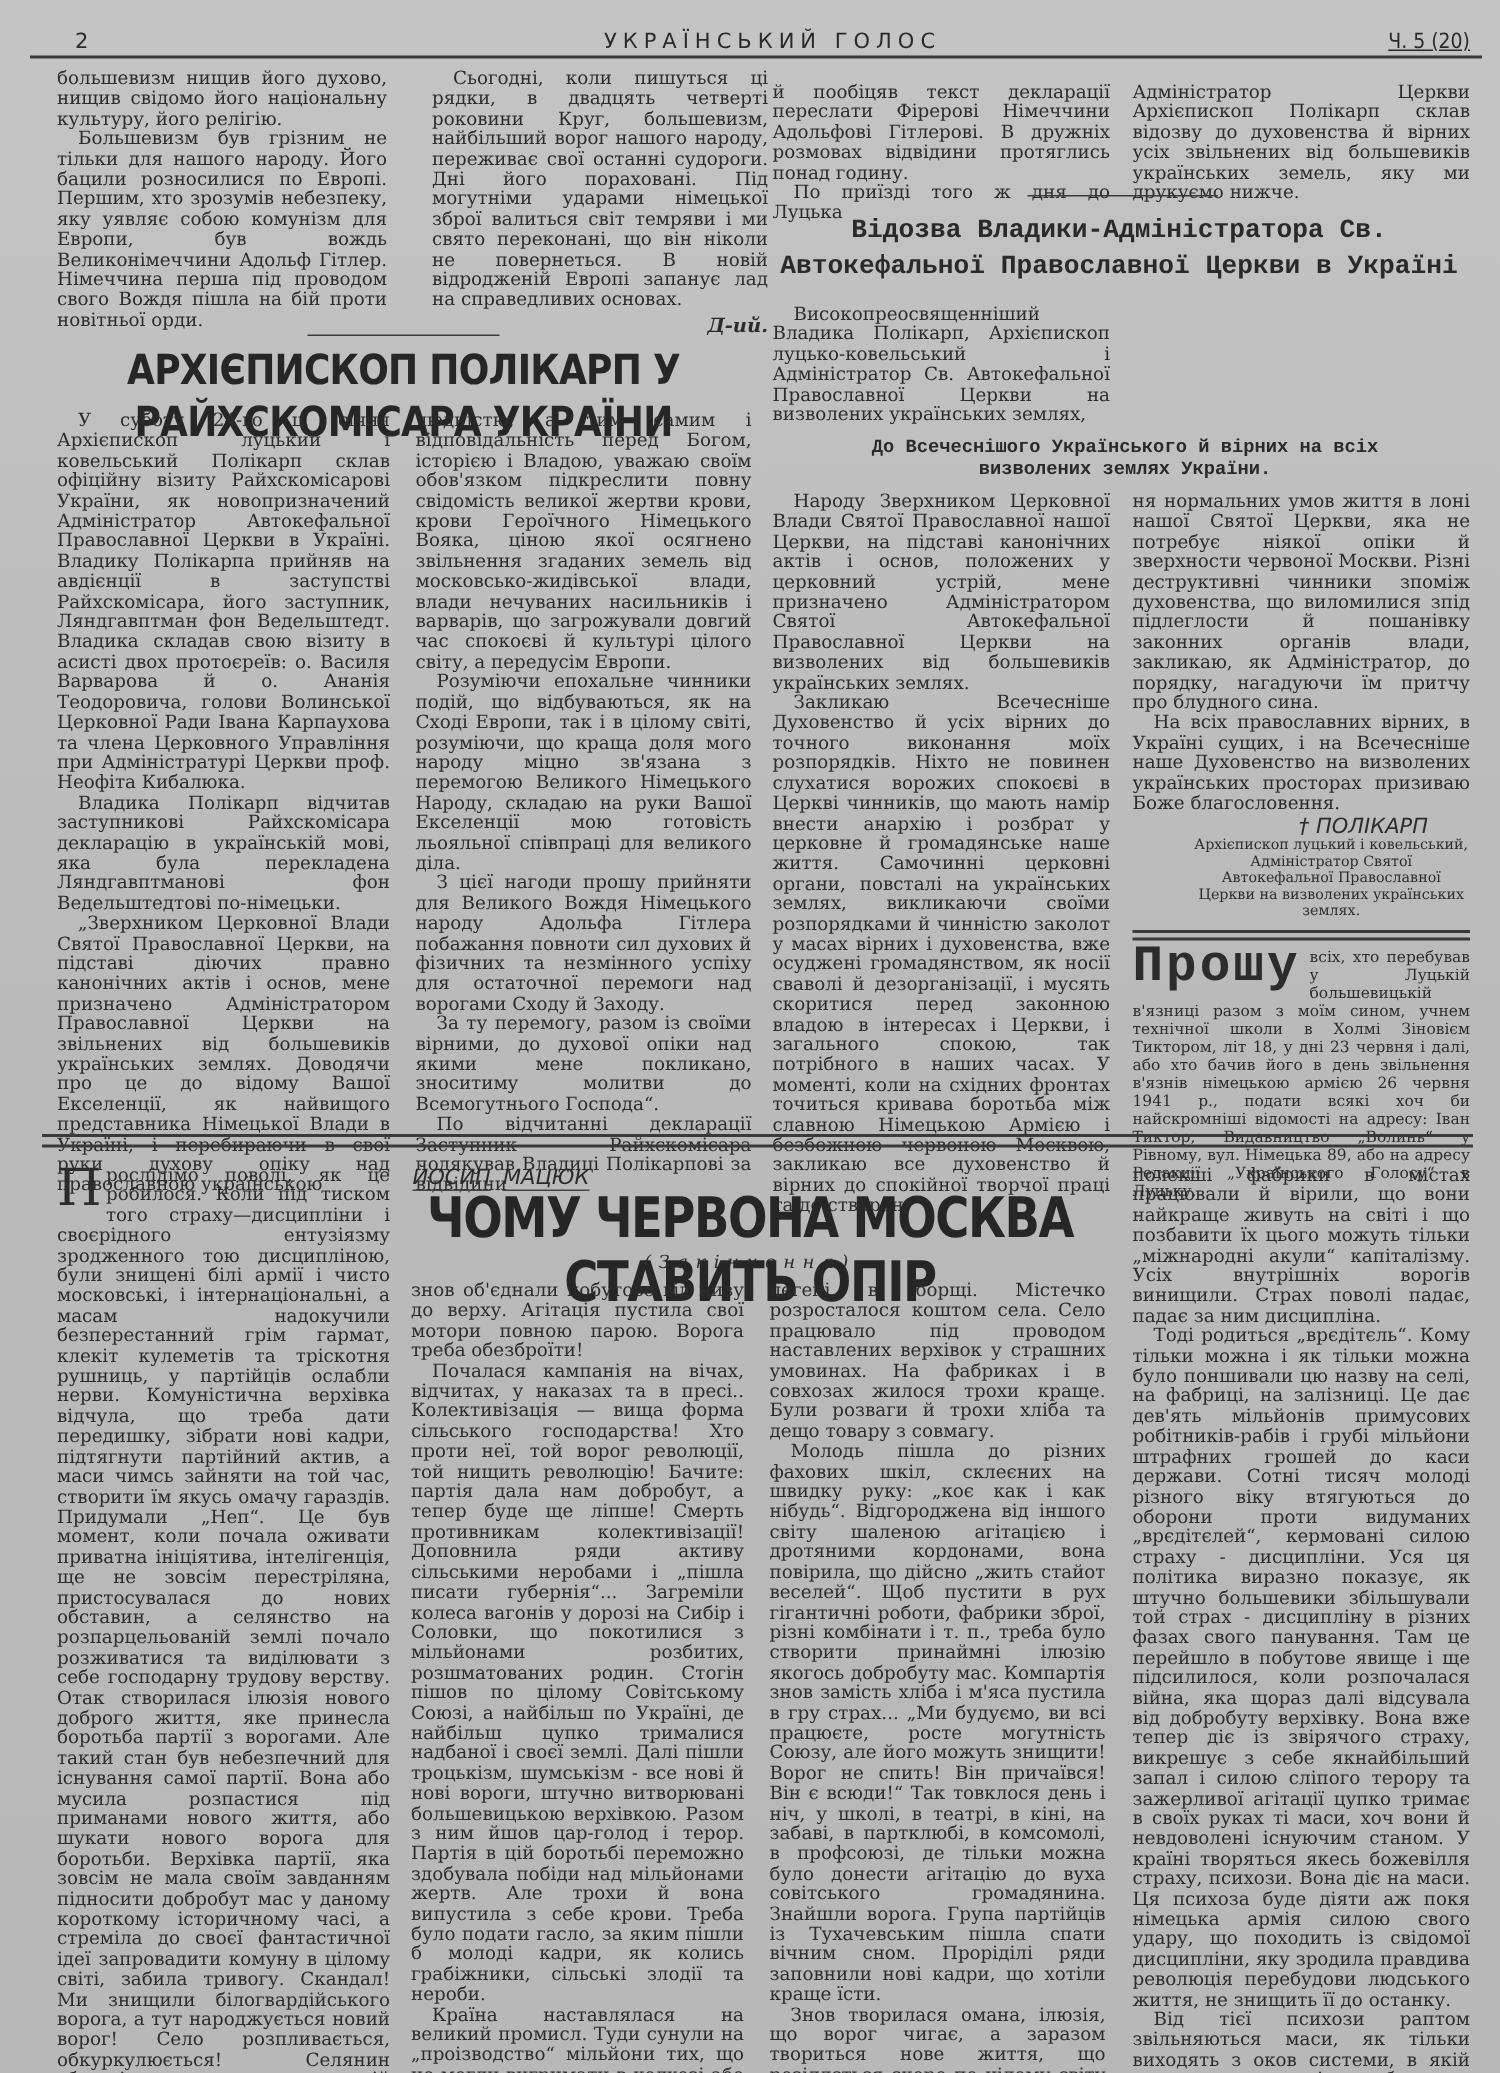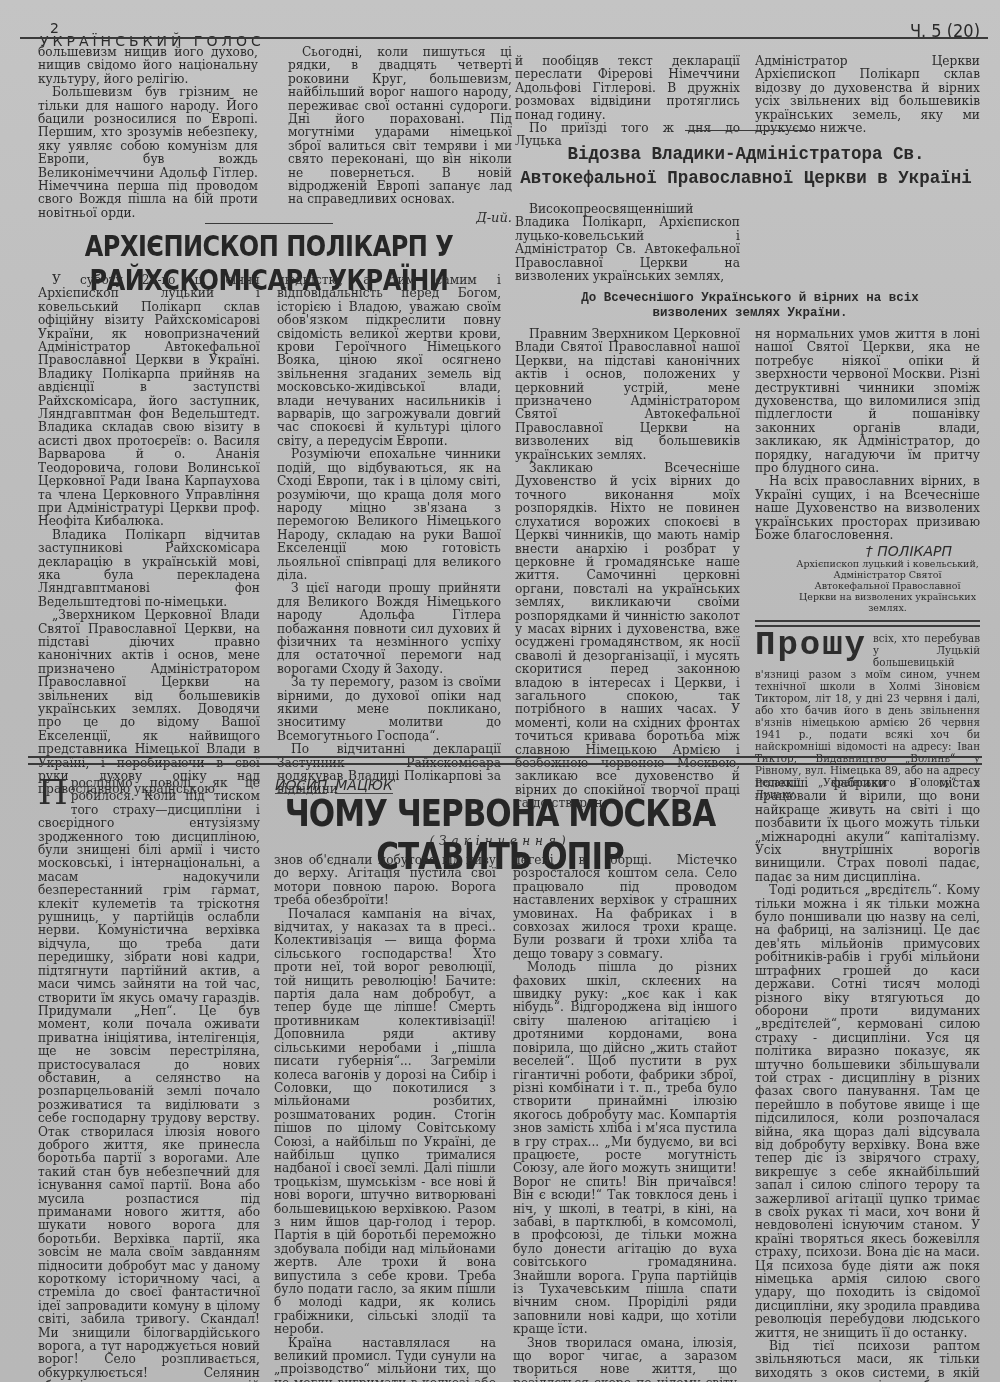--- a/index.html
+++ b/index.html
@@ -7,31 +7,31 @@
     width: 1000px; height: 1382px; overflow: hidden;
     background: #bdbdbd;
     font-family: "DejaVu Serif", serif;
     color: #2a2a2a;
     position: relative;
   }
   .page { position: absolute; inset: 0; background: linear-gradient(180deg,#c4c4c4 0%,#bababa 50%,#b8b8b8 100%); }
   .abs { position: absolute; }
   .masthead { left: 40px; right: 10px; top: 14px; height: 24px; font-family: "DejaVu Sans", sans-serif; }
   .mh-page { position: absolute; left: 10px; top: 6px; font-size: 14px; }
-  .mh-title { position: absolute; left: 0; right: 0; top: 19px; text-align: left; font-size: 14px; letter-spacing: 4px; }
-  .mh-issue { position: absolute; right: 10px; top: 6px; font-size: 18px; font-family: "DejaVu Sans Condensed","DejaVu Sans",sans-serif; }
+  .mh-title { position: absolute; left: 0; right: 0; top: 6px; text-align: center; font-size: 14px; letter-spacing: 4px; }
+  .mh-issue { position: absolute; right: 10px; top: 6px; font-size: 14px; font-family: "DejaVu Sans Condensed","DejaVu Sans",sans-serif; text-decoration: underline; }
   .rule { position: absolute; height: 2px; background: #3a3a3a; }
   .dbl { position: absolute; height: 5px; border-top: 2px solid #3a3a3a; border-bottom: 2px solid #3a3a3a; }
   .col {
     position: absolute; font-size: 12.2px; line-height: 13.4px;
     text-align: justify; font-family: "DejaVu Serif", serif; color: #2c2c2c;
   }
   .col p { margin: 0; text-indent: 14px; }
   .col p.noind { text-indent: 0; }
-  .sign { text-align: right; font-style: italic; font-size: 13px; }
+  .sign { text-align: right; font-style: italic; font-size: 13px; font-weight: bold; }
   .h-big {
     position: absolute; font-family: "DejaVu Sans", sans-serif; font-weight: bold;
     text-align: center; color: #262626; letter-spacing: -0.5px;
   }
   .h-serif { position: absolute; font-family: Liberation Mono, monospace; font-weight: bold; text-align: center; color: #2a2a2a; }
   .small { font-size: 10.5px; line-height: 12px; }
   .dropcap { float: left; font-size: 34px; line-height: 28px; margin-right: 3px; margin-top: 1px; font-family: "DejaVu Serif", serif; }
   .prosh-big { font-family: Liberation Mono, monospace; font-weight: bold; font-size: 34px; float: left; margin-right: 6px; line-height: 26px; letter-spacing: 2px; }
   .author { position: absolute; font-style: italic; font-family: "DejaVu Sans", sans-serif; font-size: 14px; }
   .author span { border-bottom: 1px solid #444; margin-right: 8px; }
@@ -84,21 +84,21 @@
 
   <div class="h-serif" style="left:510px;width:472px;top:142px;font-size:17.5px;line-height:24px;">Відозва Владики-Адміністратора Св. Автокефальної Православної Церкви в Україні</div>
 
   <div class="col" style="left:515px;top:203px;width:225px;">
     <p>Високопреосвященніший Владика Полікарп, Архієпископ луцько-ковельський і Адміністратор Св. Автокефальної Православної Церкви на визволених українських землях,</p>
   </div>
 
   <div class="h-serif" style="left:540px;width:420px;top:291px;font-size:12.5px;line-height:15px;">До Всечеснішого Українського й вірних на всіх визволених землях України.</div>
 
   <div class="col" style="left:515px;top:328px;width:225px;">
-    <p>Правним Зверхником Церковної Влади Святої Православної нашої Церкви, на підставі канонічних актів і основ, положених у церковний устрій, мене призначено Адміністратором Святої Автокефальної Православної Церкви на визволених від большевиків українських землях.</p>
+    <p>Народу Зверхником Церковної Влади Святої Православної нашої Церкви, на підставі канонічних актів і основ, положених у церковний устрій, мене призначено Адміністратором Святої Автокефальної Православної Церкви на визволених від большевиків українських землях.</p>
     <p>Закликаю Всечесніше Духовенство й усіх вірних до точного виконання моїх розпорядків. Ніхто не повинен слухатися ворожих спокоєві в Церкві чинників, що мають намір внести анархію і розбрат у церковне й громадянське наше життя. Самочинні церковні органи, повсталі на українських землях, викликаючи своїми розпорядками й чинністю заколот у масах вірних і духовенства, вже осуджені громадянством, як носії сваволі й дезорганізації, і мусять скоритися перед законною владою в інтересах і Церкви, і загального спокою, так потрібного в наших часах. У моменті, коли на східних фронтах точиться кривава боротьба між славною Німецькою Армією і безбожною червоною Москвою, закликаю все духовенство й вірних до спокійної творчої праці та до створен-</p>
   </div>
   <div class="col" style="left:755px;top:328px;width:225px;">
     <p class="noind">ня нормальних умов життя в лоні нашої Святої Церкви, яка не потребує ніякої опіки й зверхности червоної Москви. Різні деструктивні чинники зпоміж духовенства, що виломилися зпід підлеглости й пошанівку законних органів влади, закликаю, як Адміністратор, до порядку, нагадуючи їм притчу про блудного сина.</p>
     <p>На всіх православних вірних, в Україні сущих, і на Всечесніше наше Духовенство на визволених українських просторах призиваю Боже благословення.</p>
     <div style="text-align:right;margin-top:2px;font-style:italic;font-size:14px;font-family:'DejaVu Sans',sans-serif;padding-right:28px;">† ПОЛІКАРП</div>
     <div class="small" style="text-align:center;padding-left:40px;font-size:9.5px;line-height:11px;">Архієпископ луцький і ковельський, Адміністратор Святої Автокефальної Православної Церкви на визволених українських землях.</div>
   </div>
 
   <div class="dbl" style="left:755px;width:225px;top:620px;height:3px;"></div>

